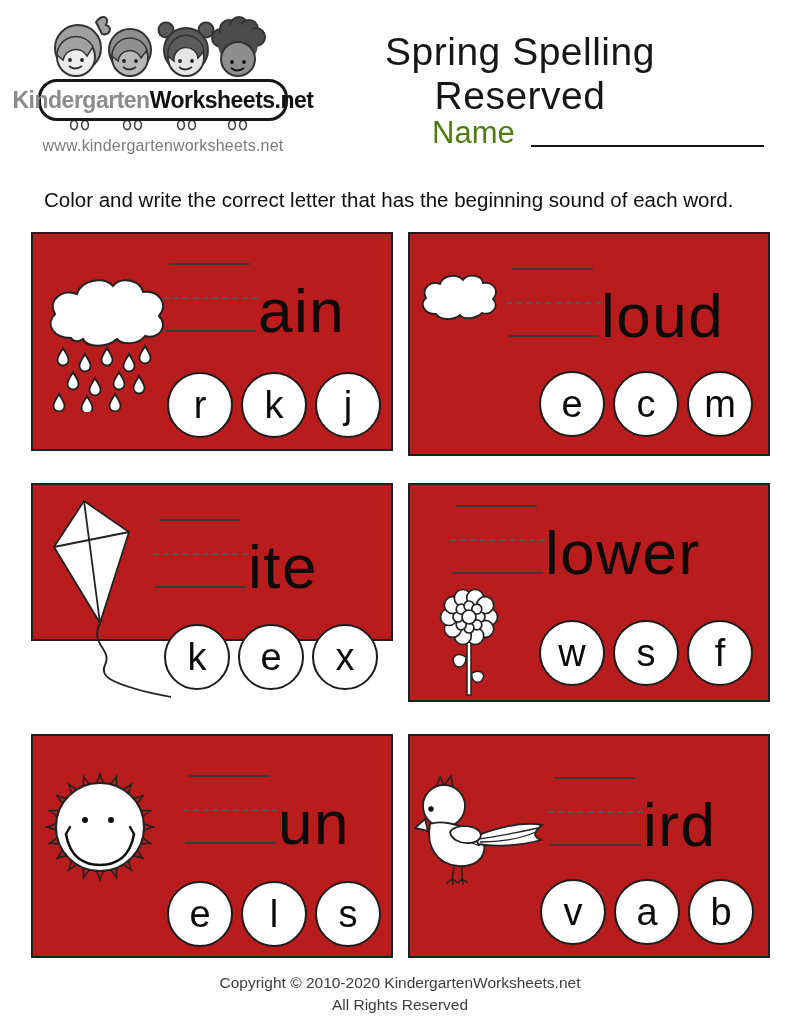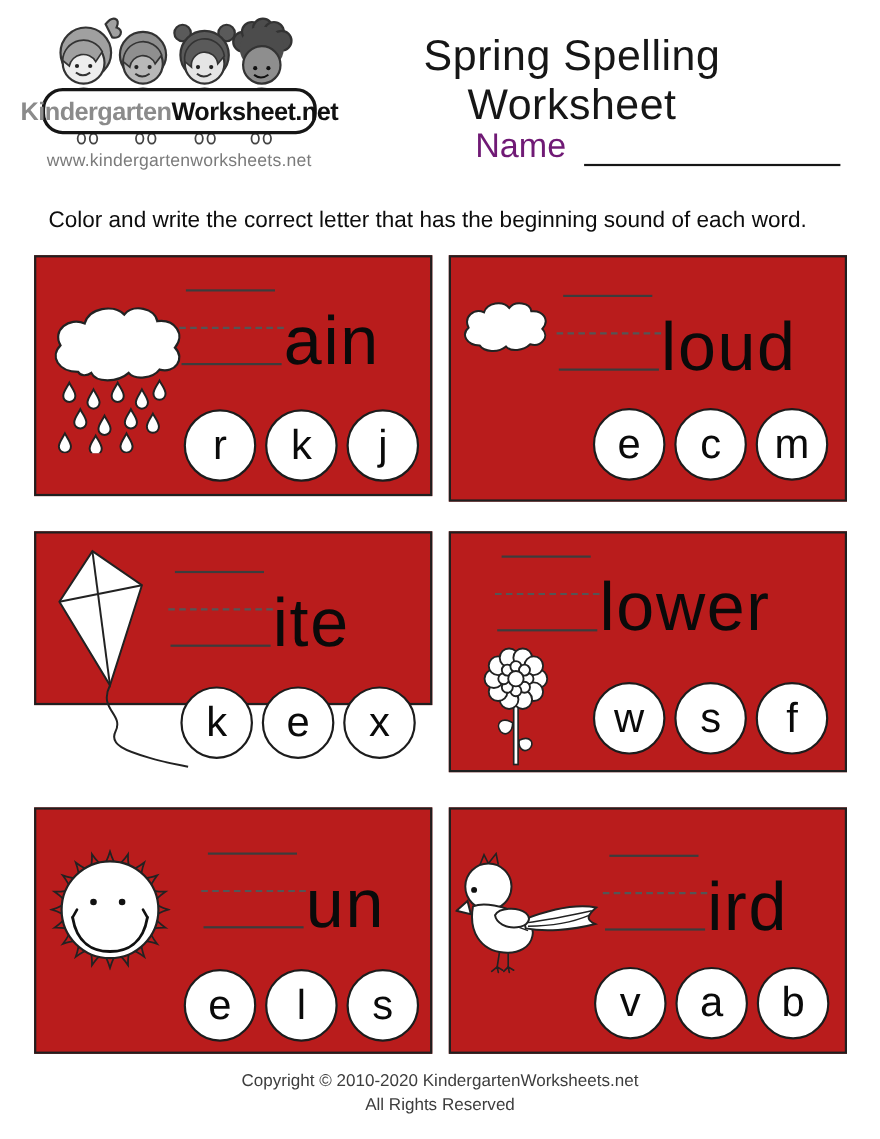--- a/index.html
+++ b/index.html
@@ -12,22 +12,22 @@
                border-radius:19px;background:#fff;display:flex;align-items:center;justify-content:center;
                font-weight:bold;font-size:23px;letter-spacing:-0.5px;white-space:nowrap;z-index:2;}
   .brand-gray{color:#8b8b8b;}
   .brand-black{color:#111;}
   .logo-feet{display:block;margin:-1px auto 0;}
   .logo-url{margin-top:4px;text-align:center;font-size:16px;color:#7b7b7b;letter-spacing:0.2px;}
 
   
   .title{position:absolute;left:298px;top:30px;width:444px;text-align:center;
          font-size:39px;letter-spacing:0.5px;color:#161616;}
-  .name-row{position:absolute;left:432px;top:115px;width:332px;display:flex;align-items:flex-end;
-            font-size:31px;color:#701a75;gap:14px;}
+  .name-row{position:absolute;left:432px;top:115px;width:332px;display:flex;
+            font-size:31px;color:#4d7c0f;gap:14px;}
   .name-line{flex:1;border-bottom:2px solid #161616;height:30px;margin-left:2px;}
 
   .instruction{position:absolute;left:44px;top:188px;width:724px;font-size:20.5px;color:#0d0d0d;}
 
   
   .tile{position:absolute;width:362px;background:#b91c1c;border:2px solid #1f1f1f;box-sizing:border-box;}
   #t1{left:31px;top:232px;height:219px;}
   #t2{left:408px;top:232px;height:224px;}
   #t3{left:31px;top:483px;height:158px;}
   #t4{left:408px;top:483px;height:219px;}
@@ -116,38 +116,38 @@
         <circle cx="200" cy="30" r="20" fill="#4c4c4c" stroke="none"></circle>
         <circle cx="200" cy="45" r="17" fill="#8e8e8e"></circle>
         <path d="M182 74 q18 -15 36 0" fill="#fff"></path>
         <circle cx="194" cy="48" r="1.9" fill="#111" stroke="none"></circle>
         <circle cx="206" cy="48" r="1.9" fill="#111" stroke="none"></circle>
         <path d="M193 54 q6 5 13 0" stroke="#111" stroke-width="1.8"></path>
       </g>
     </svg>
     <div class="logo-banner">
       <span class="brand-gray">Kindergarten</span>
-        <span class="brand-black">Worksheet.net</span>
+        <span class="brand-black">Worksheets.net</span>
     </div>
     <svg class="logo-feet" width="250" height="13" viewBox="0 0 250 13">
       <g fill="#fff" stroke="#444" stroke-width="1.6">
         <ellipse cx="36" cy="5" rx="3.4" ry="4.6"></ellipse>
           <ellipse cx="47" cy="5" rx="3.4" ry="4.6"></ellipse>
         <ellipse cx="89" cy="5" rx="3.4" ry="4.6"></ellipse>
           <ellipse cx="100" cy="5" rx="3.4" ry="4.6"></ellipse>
         <ellipse cx="143" cy="5" rx="3.4" ry="4.6"></ellipse>
           <ellipse cx="154" cy="5" rx="3.4" ry="4.6"></ellipse>
         <ellipse cx="194" cy="5" rx="3.4" ry="4.6"></ellipse>
           <ellipse cx="205" cy="5" rx="3.4" ry="4.6"></ellipse>
       </g>
     </svg>
     <div class="logo-url">www.kindergartenworksheets.net</div>
   </div>
 
-  <div class="title">Spring Spelling Worksheet</div>
+  <div class="title">Spring Spelling Reserved</div>
   <div class="name-row">
     <span>Name</span>
     <span class="name-line"></span>
   </div>
   <div class="instruction">Color and write the correct letter that has the beginning sound of each word.</div>
 
   <div class="tile" id="t1">
     <div class="art">
       <svg width="132" height="138" viewBox="0 0 132 138">
         <defs>

